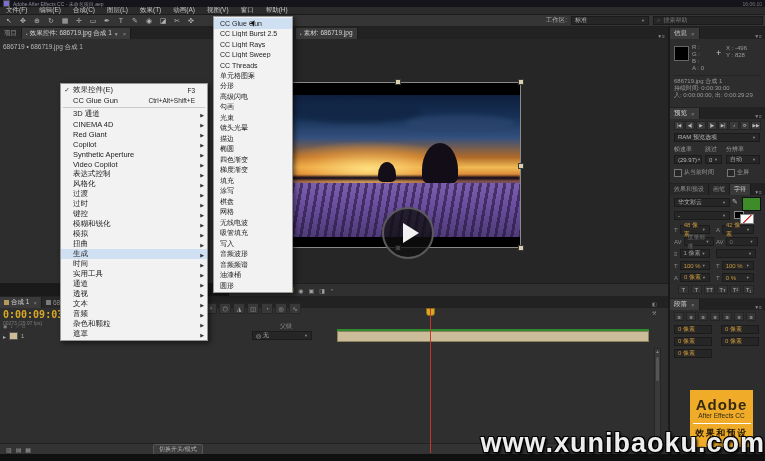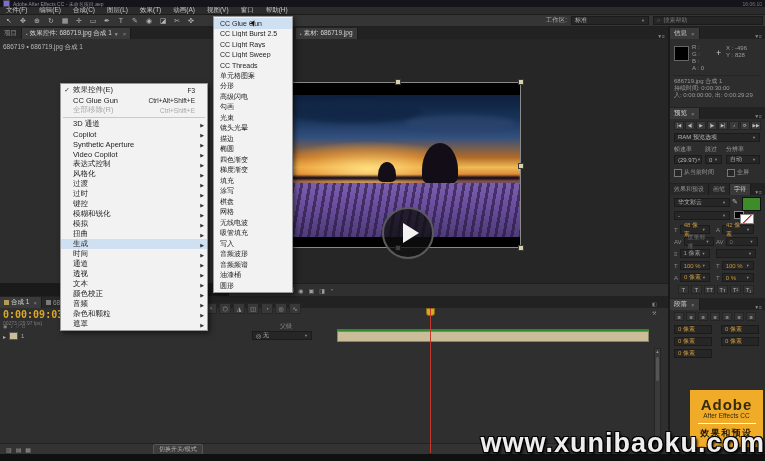--- a/index.html
+++ b/index.html
@@ -81,21 +81,21 @@
   .info-lbl{font-size:6px;color:#9a9a9a;line-height:7px;}
   .btnrow{display:flex;gap:1px;}
   .pbtn{width:10px;height:9px;background:#3a3a3a;border:1px solid #242424;color:#c0c0c0;font-size:4.5px;
         display:flex;align-items:center;justify-content:center;box-sizing:border-box;}
   .cb{display:flex;align-items:center;gap:2px;font-size:6px;color:#9a9a9a;}
   .cb .box{width:6px;height:6px;border:1px solid #777;background:#262626;}
   .charrow{position:absolute;display:flex;align-items:center;gap:2px;font-size:6px;color:#888;}
   .val{color:#c8963c;}
   .tbtn{width:11px;height:9px;background:#343434;border:1px solid #242424;color:#b5b5b5;font-size:5.5px;
         display:flex;align-items:center;justify-content:center;box-sizing:border-box;}
-  #badge{left:690px;top:390px;width:73px;height:57px;background:var(--c-badge_bg);z-index:20;
+  #badge{left:690px;top:390px;width:63px;height:57px;background:var(--c-badge_bg);z-index:20;
          display:flex;flex-direction:column;align-items:center;justify-content:center;color:#342a10;}
   #badge .l1{font-size:15px;font-weight:bold;letter-spacing:1px;line-height:15px;}
   #badge .l2{font-size:6.5px;line-height:8px;}
   #badge .rule{width:58px;border-top:1px solid #fff;margin:3px 0 3px 0;}
   #badge .l3{font-size:9px;font-weight:bold;letter-spacing:1.5px;color:#201806;}
   
   #timeline{left:0;top:296px;width:668px;height:158px;background:#2f2f2f;}
   .tc-big{font-size:10px;font-weight:bold;color:var(--c-accent_yellow);}
   .tc-small{font-size:5px;color:#7a7a7a;}
   .ticon{width:12px;height:11px;background:#383838;border:1px solid #262626;color:#a8a8a8;font-size:6px;
@@ -563,42 +563,48 @@
 
       </div>
 
       <div class="mi">
         <span class="chk">✓</span>
         <span class="lbl">CC Glue Gun</span>
         <span class="sc">Ctrl+Alt+Shift+E</span>
 
       </div>
 
-      <div class="mi disabled">
-        <span class="chk">✓</span>
-        <span class="lbl">全部移除(R)</span>
-        <span class="sc">Ctrl+Shift+E</span>
-
-      </div>
 
       <div class="mi sep">
         <span class="chk">✓</span>
         <span class="lbl"></span>
         <span class="sc"></span>
 
       </div>
 
       <div class="mi sub">
         <span class="chk">✓</span>
         <span class="lbl">3D 通道</span>
         <span class="sc"></span>
         <span class="arr">▶</span>
       </div>
 
-
+      <div class="mi sub">
+        <span class="chk">✓</span>
+        <span class="lbl">CINEMA 4D</span>
+        <span class="sc"></span>
+        <span class="arr">▶</span>
+      </div>
+
+      <div class="mi sub">
+        <span class="chk">✓</span>
+        <span class="lbl">Red Giant</span>
+        <span class="sc"></span>
+        <span class="arr">▶</span>
+      </div>
 
       <div class="mi sub">
         <span class="chk">✓</span>
         <span class="lbl">Copilot</span>
         <span class="sc"></span>
         <span class="arr">▶</span>
       </div>
 
       <div class="mi sub">
         <span class="chk">✓</span>
@@ -678,20 +684,26 @@
         <span class="arr">▶</span>
       </div>
 
       <div class="mi sub">
         <span class="chk">✓</span>
         <span class="lbl">时间</span>
         <span class="sc"></span>
         <span class="arr">▶</span>
       </div>
 
+      <div class="mi sub">
+        <span class="chk">✓</span>
+        <span class="lbl">实用工具</span>
+        <span class="sc"></span>
+        <span class="arr">▶</span>
+      </div>
 
       <div class="mi sub">
         <span class="chk">✓</span>
         <span class="lbl">通道</span>
         <span class="sc"></span>
         <span class="arr">▶</span>
       </div>
 
       <div class="mi sub">
         <span class="chk">✓</span>
@@ -700,26 +712,20 @@
         <span class="arr">▶</span>
       </div>
 
       <div class="mi sub">
         <span class="chk">✓</span>
         <span class="lbl">文本</span>
         <span class="sc"></span>
         <span class="arr">▶</span>
       </div>
 
-      <div class="mi sub">
-        <span class="chk">✓</span>
-        <span class="lbl">颜色校正</span>
-        <span class="sc"></span>
-        <span class="arr">▶</span>
-      </div>
 
       <div class="mi sub">
         <span class="chk">✓</span>
         <span class="lbl">音频</span>
         <span class="sc"></span>
         <span class="arr">▶</span>
       </div>
 
       <div class="mi sub">
         <span class="chk">✓</span>

